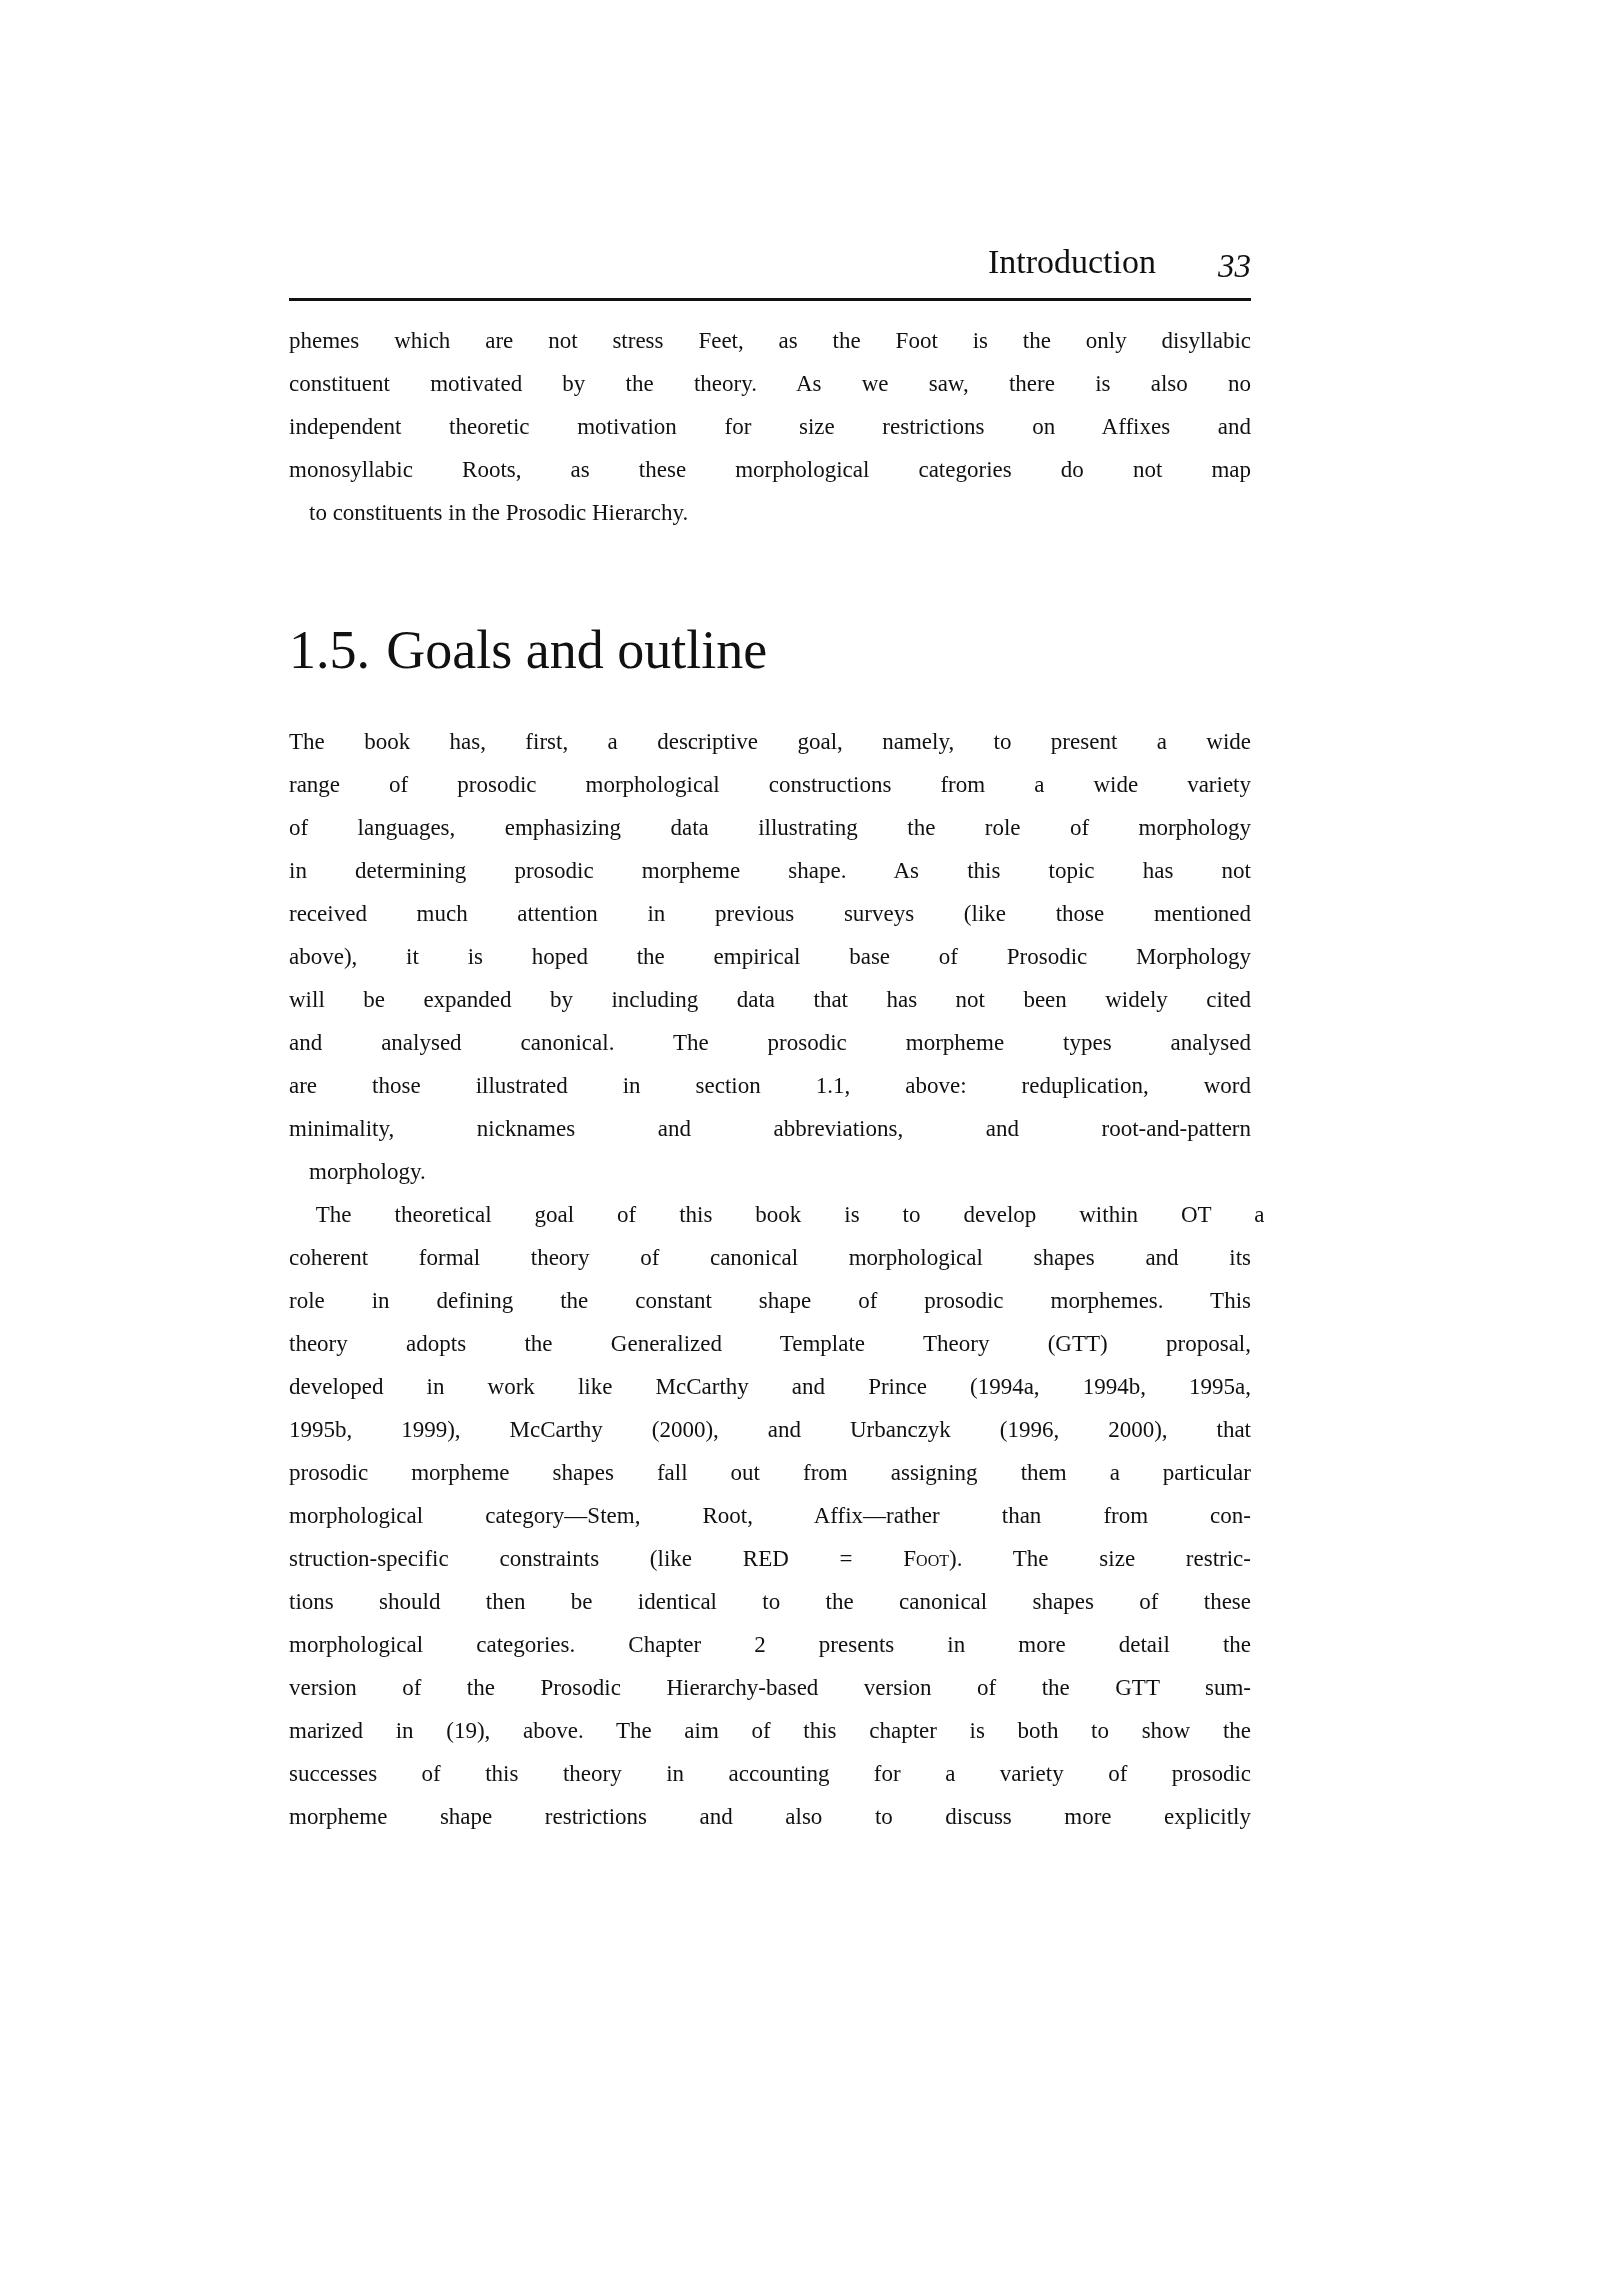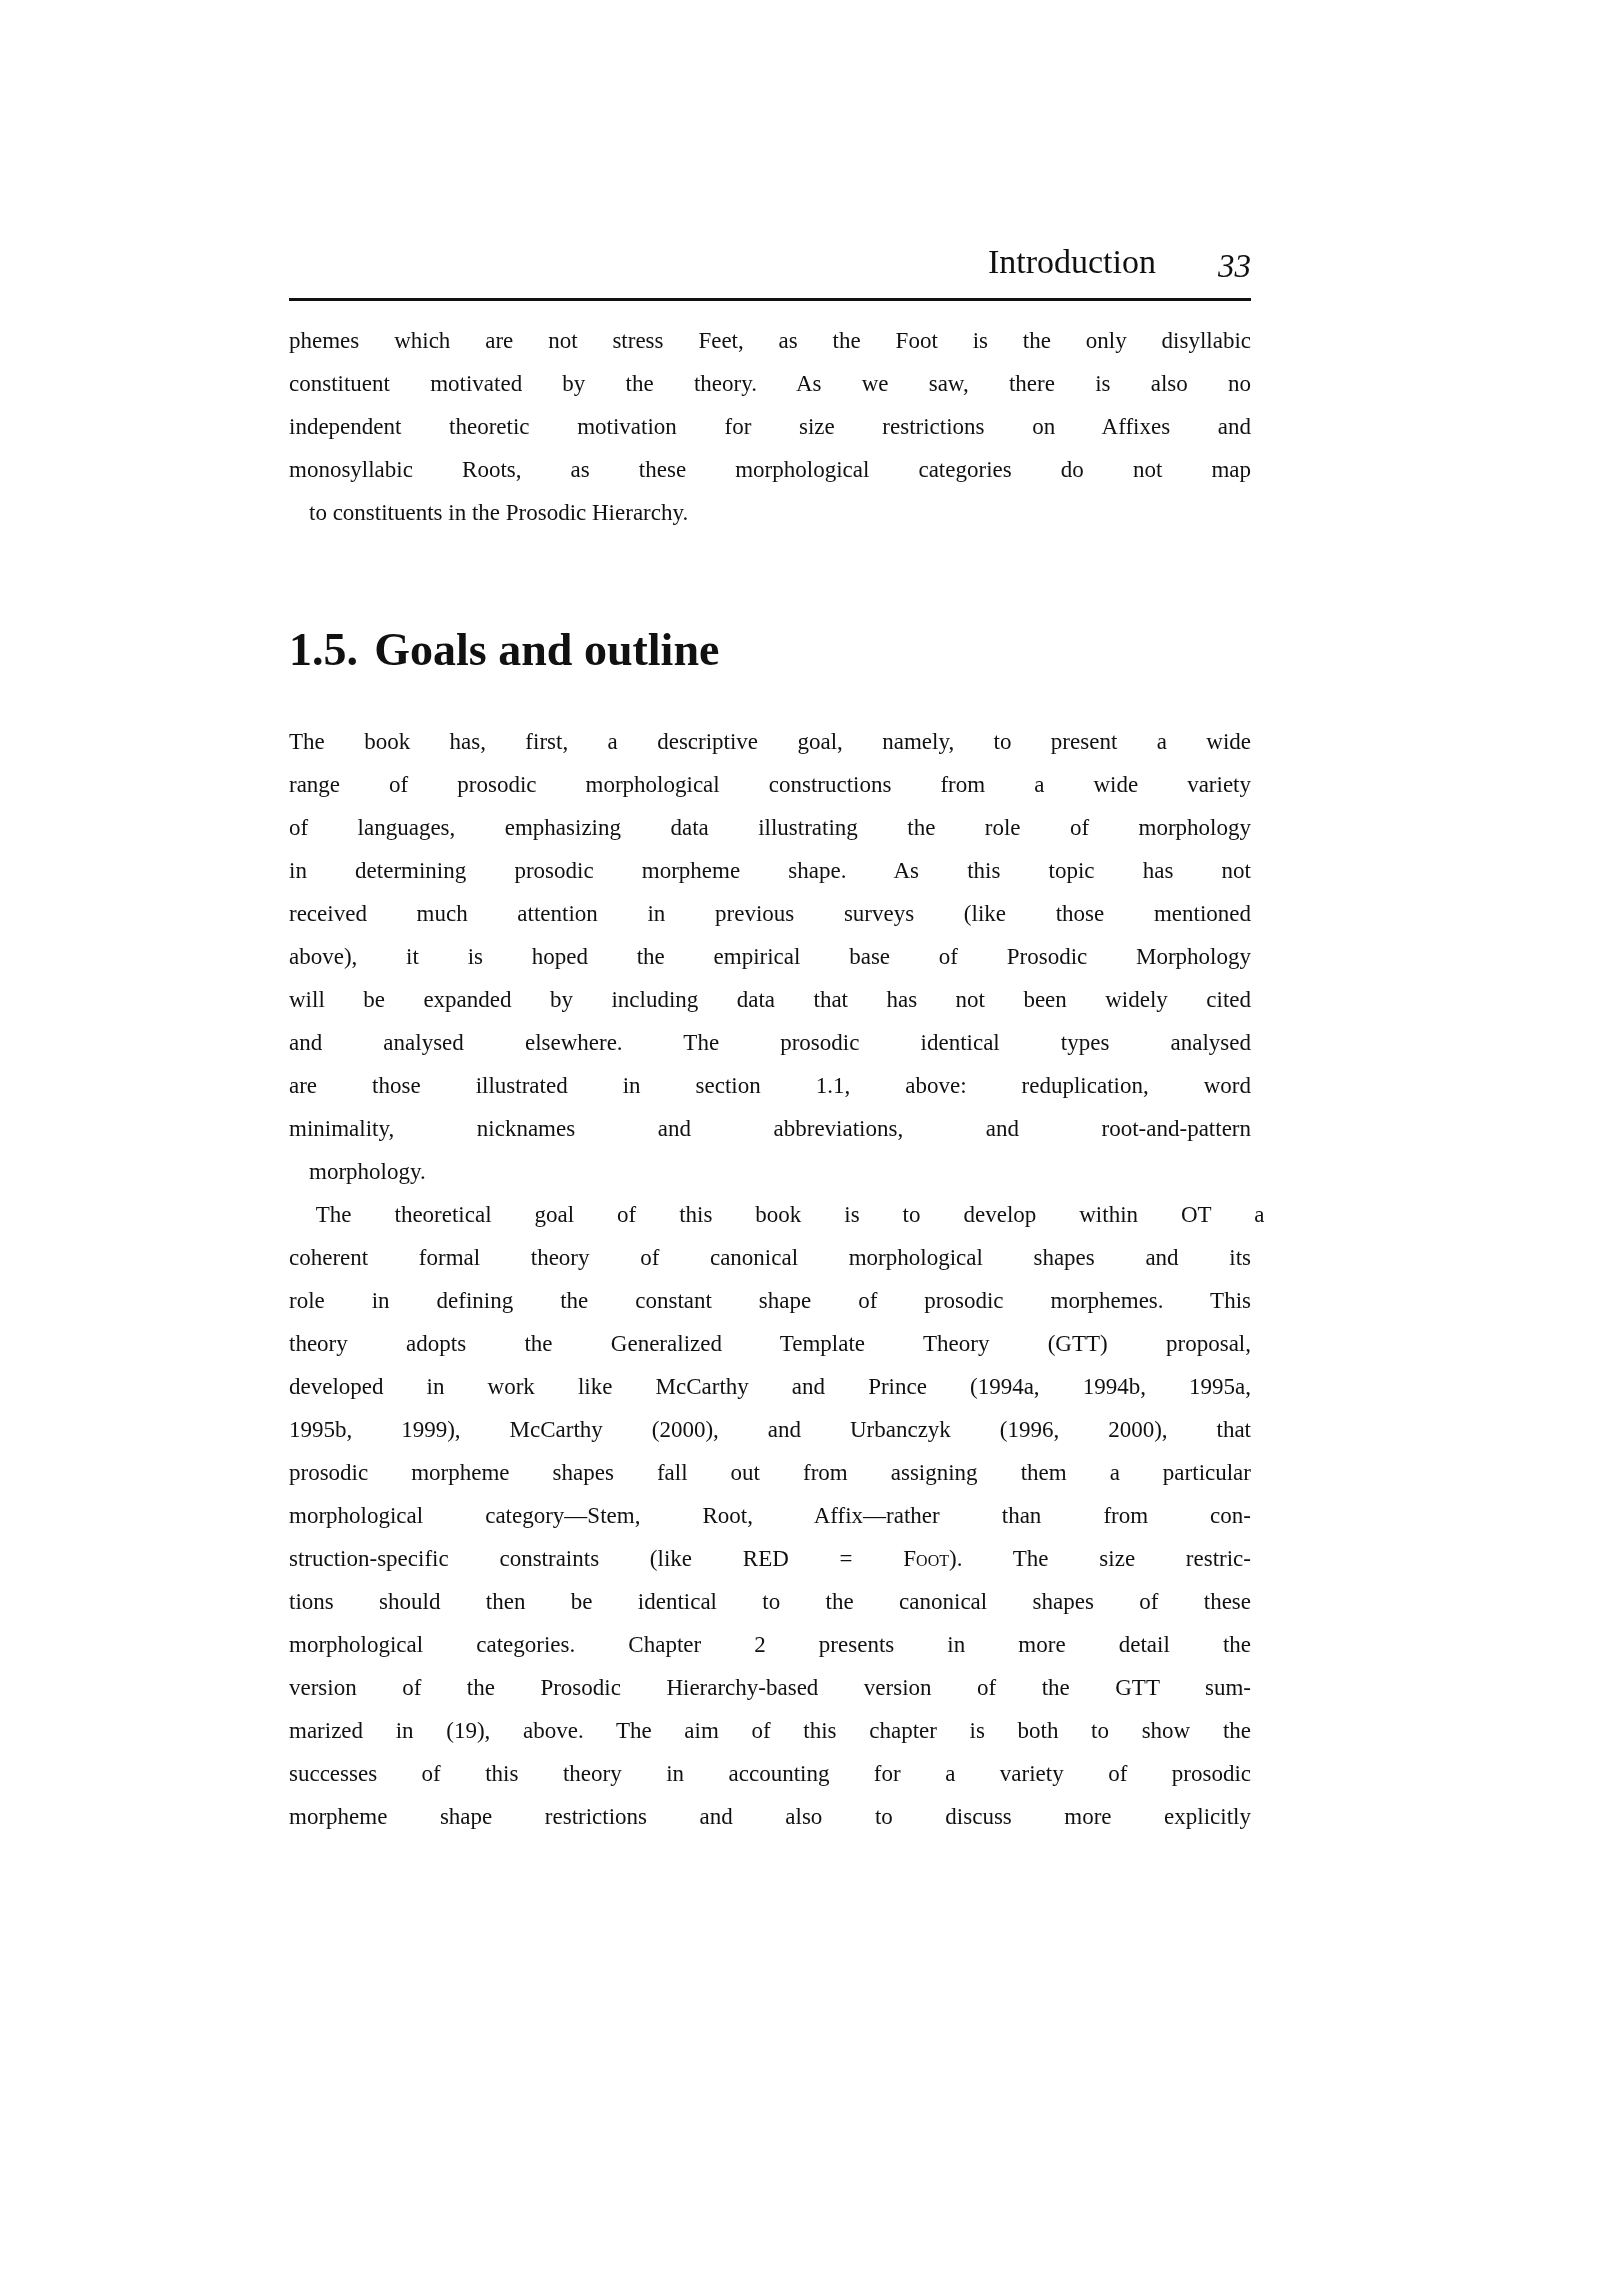--- a/index.html
+++ b/index.html
@@ -62,22 +62,22 @@
       top: 319px;
       left: 0;
       width: 962px;
     }
     .section-heading {
       position: absolute;
       top: 622px;
       left: 0;
       width: 962px;
       margin: 0;
-      font-size: 46px;
-      font-weight: bold;
+      font-size: 54px;
+      font-weight: normal;
       line-height: 56px;
       white-space: nowrap;
     }
     .section-heading .sec-num {
       margin-right: 16.3px;
     }
     .block-2 {
       position: absolute;
       top: 720px;
       left: 0;
@@ -141,21 +141,21 @@
 
   <div class="block-2 body-text">
     <div>
       <div class="line"><span class="inner">The book has, first, a descriptive goal, namely, to present a wide</span></div>
       <div class="line"><span class="inner">range of prosodic morphological constructions from a wide variety</span></div>
       <div class="line"><span class="inner">of languages, emphasizing data illustrating the role of morphology</span></div>
       <div class="line"><span class="inner">in determining prosodic morpheme shape. As this topic has not</span></div>
       <div class="line"><span class="inner">received much attention in previous surveys (like those mentioned</span></div>
       <div class="line"><span class="inner">above), it is hoped the empirical base of Prosodic Morphology</span></div>
       <div class="line"><span class="inner">will be expanded by including data that has not been widely cited</span></div>
-      <div class="line"><span class="inner">and analysed elsewhere. The prosodic identical types analysed</span></div>
+      <div class="line"><span class="inner">and analysed canonical. The prosodic morpheme types analysed</span></div>
       <div class="line"><span class="inner">are those illustrated in section 1.1, above: reduplication, word</span></div>
       <div class="line"><span class="inner">minimality, nicknames and abbreviations, and root-and-pattern</span></div>
       <div class="line last"><span class="inner">morphology.</span></div>
     </div>
     <div>
       <div class="line indent"><span class="inner">The theoretical goal of this book is to develop within OT a</span></div>
       <div class="line"><span class="inner">coherent formal theory of canonical morphological shapes and its</span></div>
       <div class="line"><span class="inner">role in defining the constant shape of prosodic morphemes. This</span></div>
       <div class="line"><span class="inner">theory adopts the Generalized Template Theory (GTT) proposal,</span></div>
       <div class="line"><span class="inner">developed in work like McCarthy and Prince (1994a, 1994b, 1995a,</span></div>

